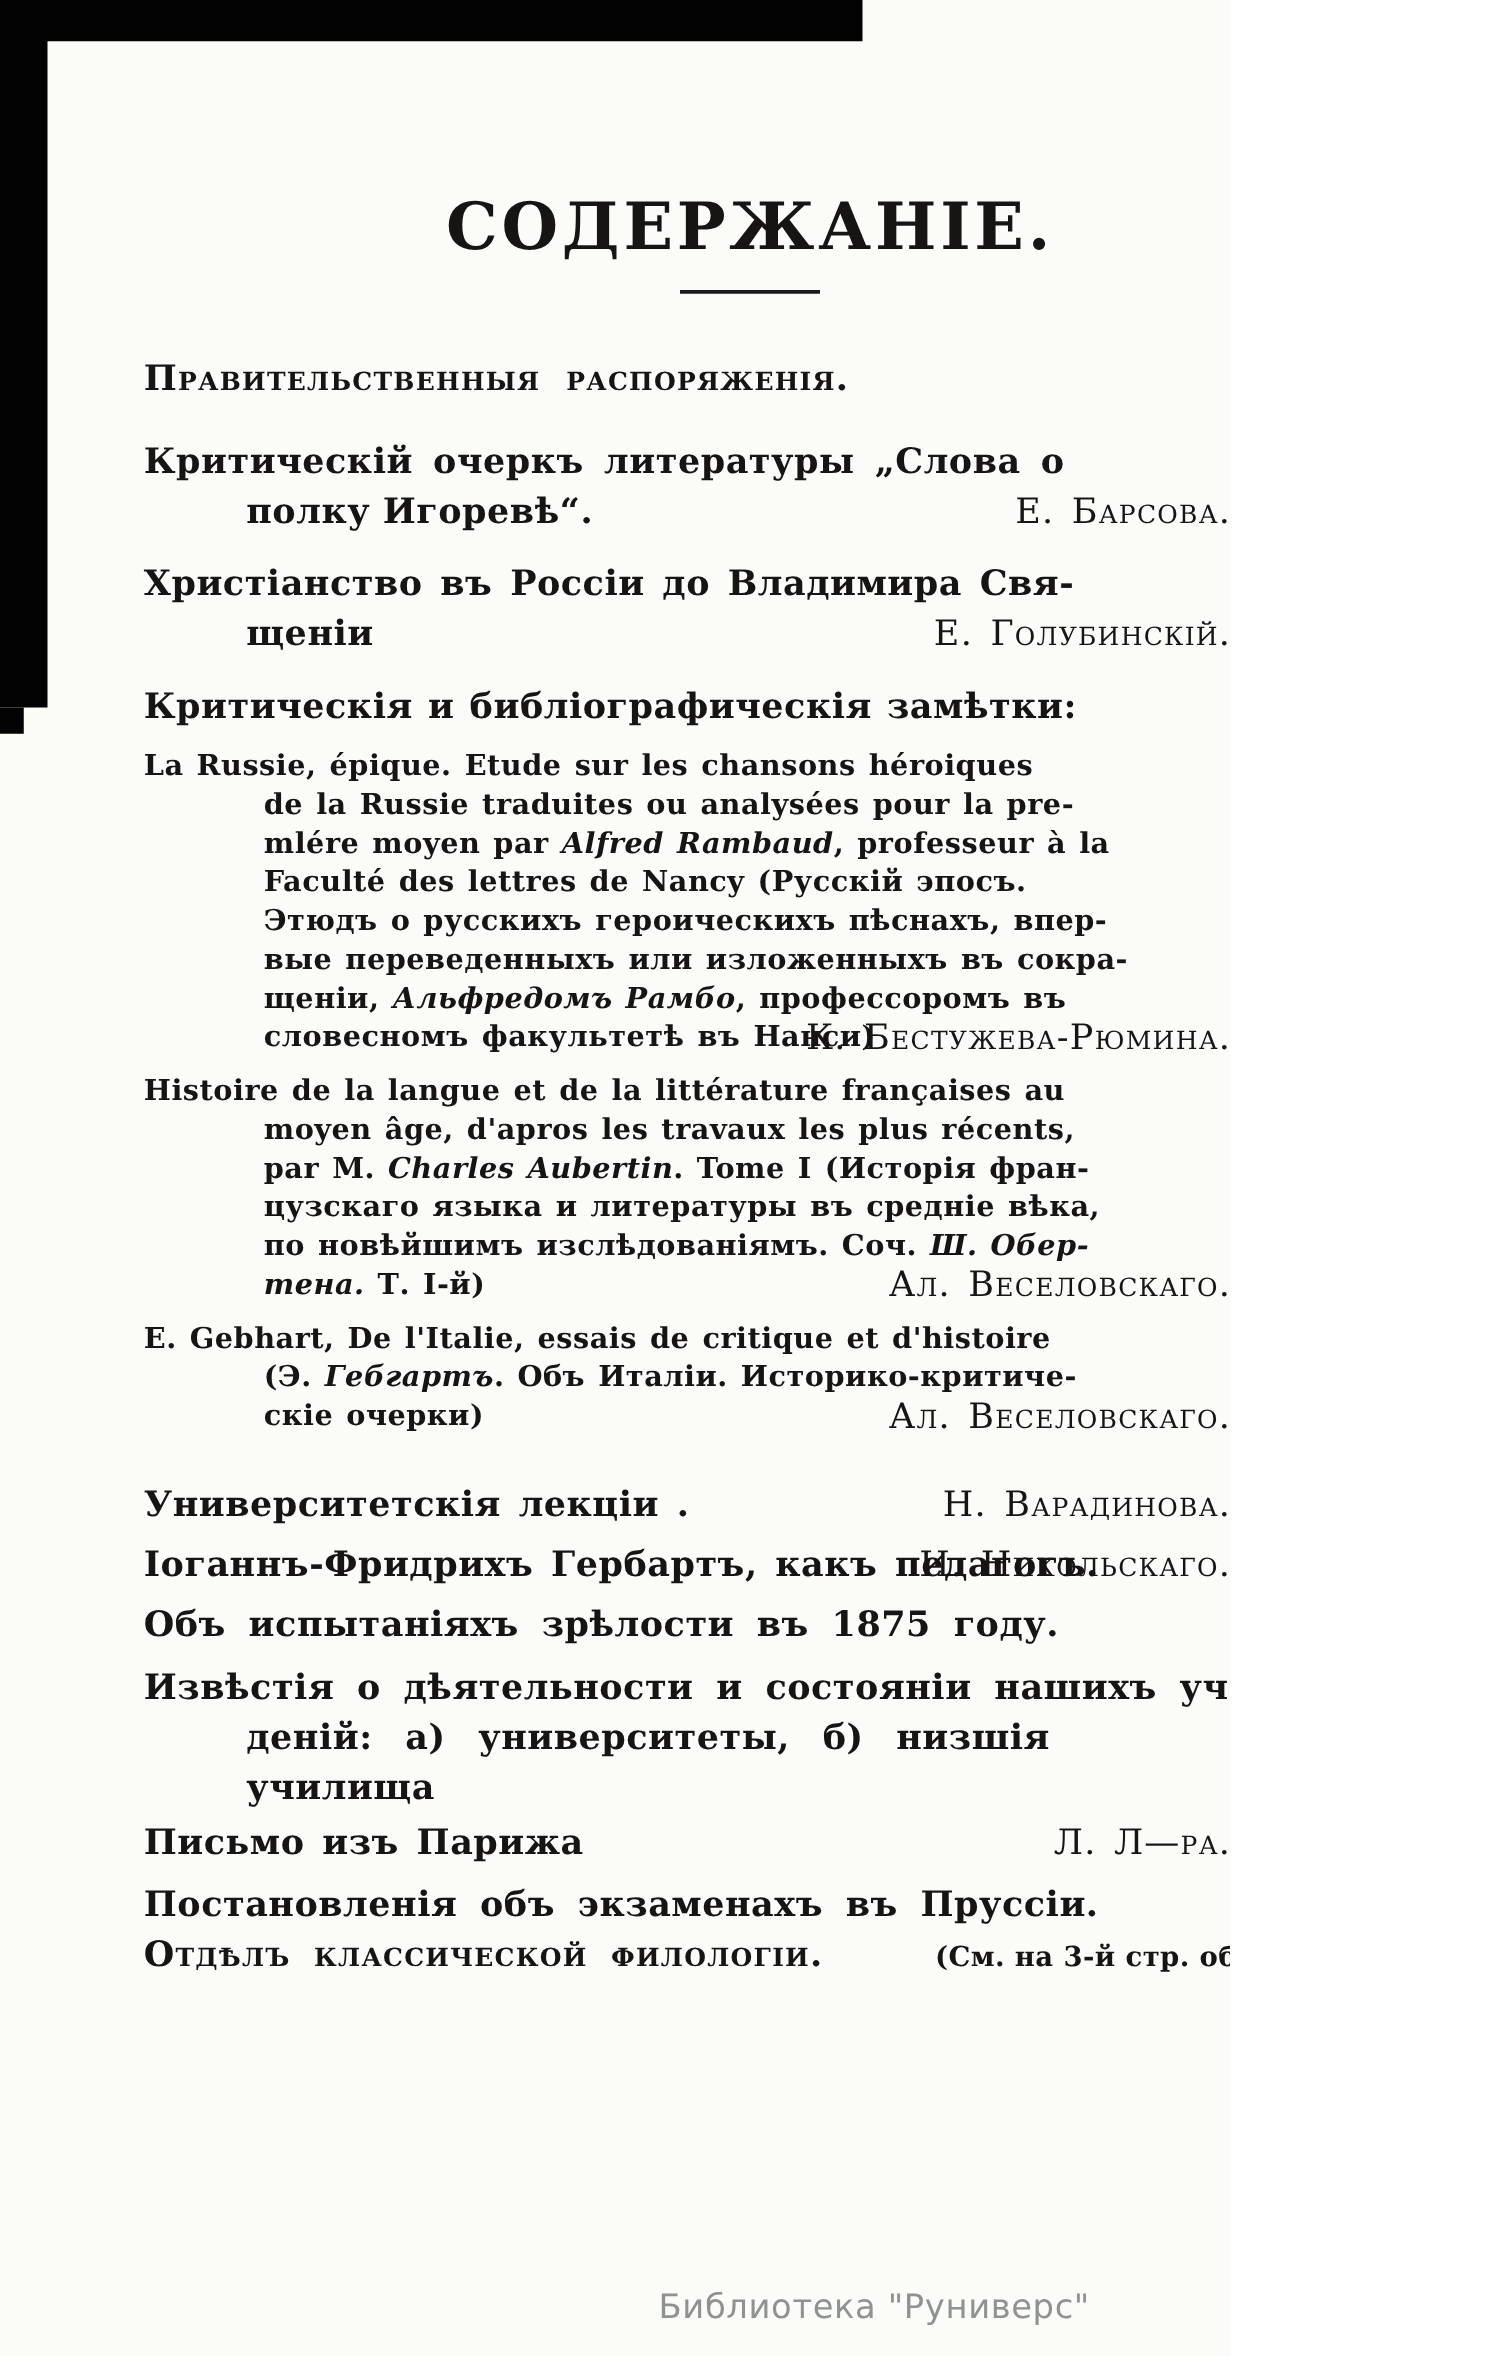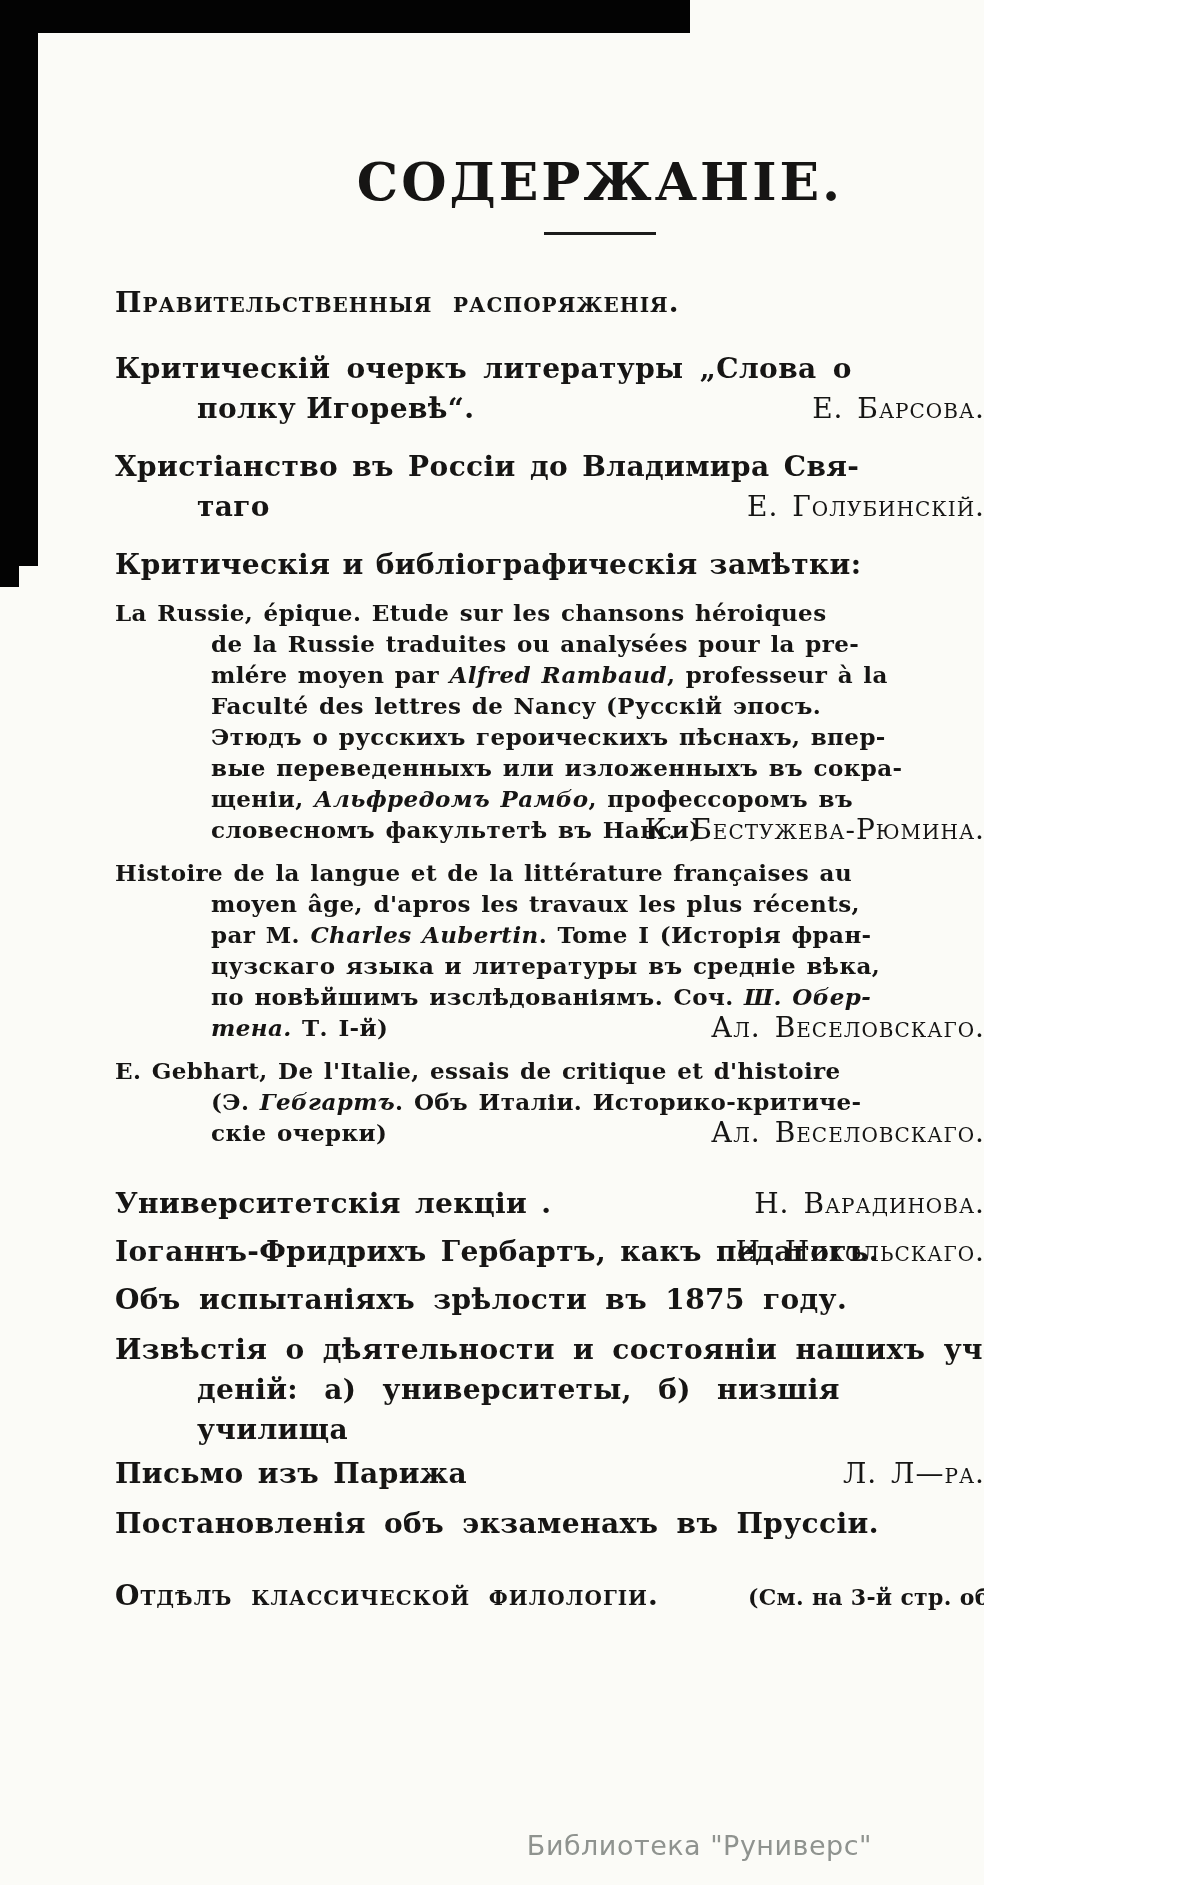--- a/index.html
+++ b/index.html
@@ -72,21 +72,21 @@
       </div>
 
       <div class="entry" style="margin-bottom:18px">
         <div class="line ws6">Критическій очеркъ литературы „Слова о</div>
         <div class="line cont">полку Игоревѣ“.</div>
         <span class="author">Е. Барсова.</span>
       </div>
 
       <div class="entry" style="margin-bottom:18px">
         <div class="line ws4">Христіанство въ Россіи до Владимира Свя-</div>
-        <div class="line cont">таго</div>
+        <div class="line cont">щеніи</div>
         <span class="author">Е. Голубинскій.</span>
       </div>
 
       <div class="entry" style="margin-bottom:12px">
         <div class="line ws2">Критическія и библіографическія замѣтки:</div>
       </div>
 
       <div class="entry bib" style="margin-bottom:12px">
         <div class="line ws2">La Russie, épique. Etude sur les chansons héroiques</div>
         <div class="line ws2 bcont">de la Russie traduites ou analysées pour la pre-</div>
@@ -134,21 +134,21 @@
         <div class="line ws8">Извѣстія о дѣятельности и состояніи нашихъ учебныхъ заве-</div>
         <div class="line ws16 cont">деній: а) университеты, б) низшія</div>
         <div class="line cont">училища</div>
       </div>
 
       <div class="entry" style="margin-bottom:10px">
         <div class="line ws4">Письмо изъ Парижа</div>
         <span class="author">Л. Л—ра.</span>
       </div>
 
-      <div class="entry" style="margin-bottom:32px">
+      <div class="entry" style="">
         <div class="line ws8">Постановленія объ экзаменахъ въ Пруссіи.</div>
       </div>
 
       <div class="entry row">
         <span class="sc ws8">Отдѣлъ классической филологіи.</span>
         <span class="note">(См. на 3-й стр. обёртки.)</span>
       </div>
 
     </div>
   </div>

